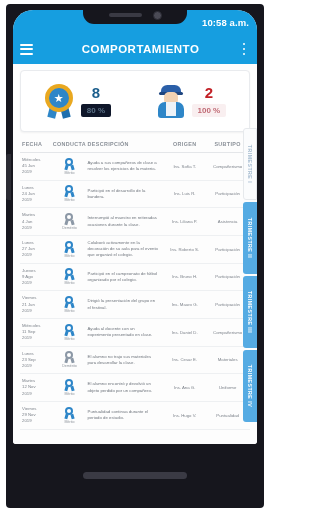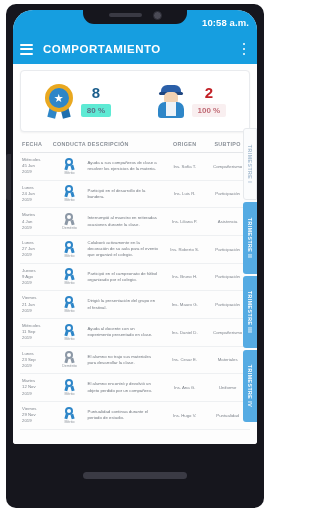--- a/index.html
+++ b/index.html
@@ -9,21 +9,21 @@
     font-family: "Liberation Sans", sans-serif;
     overflow: hidden;
   }
 
   
   .phone-frame {
     position: absolute;
     left: 6px; top: 4px;
     width: 258px; height: 504px;
     background: #16161d;
-    border-radius: 10px;
+    border-radius: 4px;
     padding: 6px 7px 0 7px;
     overflow: hidden;
   }
   .side-nub {
     position: absolute;
     left: 0px; top: 150px;
     width: 5px; height: 46px;
     background: #2b2b33;
     border-radius: 2px 0 0 2px;
   }
@@ -97,20 +97,21 @@
     display: block; height: 2px;
     background: #ffffff; border-radius: 1px;
   }
   .appbar-title {
     flex: 1;
     margin-left: 10px;
     color: #ffffff;
     font-size: 11.5px;
     font-weight: bold;
     letter-spacing: .5px;
+    text-align: center;
   }
   .kebab {
     width: 12px; height: 13px;
     display: flex; flex-direction: column;
     align-items: center; justify-content: space-between;
     cursor: pointer;
   }
   .kebab i {
     width: 2.4px; height: 2.4px;
     background: #ffffff; border-radius: 50%;
@@ -148,21 +149,21 @@
   }
   .stat-count.merit { color: #1b5e8c; }
   .stat-count.demerit { color: #c22026; }
   .stat-pct {
     margin-top: 3px;
     font-size: 8px;
     padding: 2px 6px;
     border-radius: 2px;
     font-weight: bold;
   }
-  .stat-pct.merit { color: #5c7287; background: #5eead4; }
+  .stat-pct.merit { color: #5c7287; background: #0f172a; }
   .stat-pct.demerit { color: #c06a74; background: #f9eff0; }
 
   
   .medal { position: relative; width: 30px; height: 34px; }
   .medal .ribbon-l, .medal .ribbon-r {
     position: absolute; bottom: 0; width: 8px; height: 15px;
     background: #2e86c8;
   }
   .medal .ribbon-l { left: 5px; transform: rotate(14deg); }
   .medal .ribbon-r { right: 5px; background:#1f6fae; transform: rotate(-14deg); }

